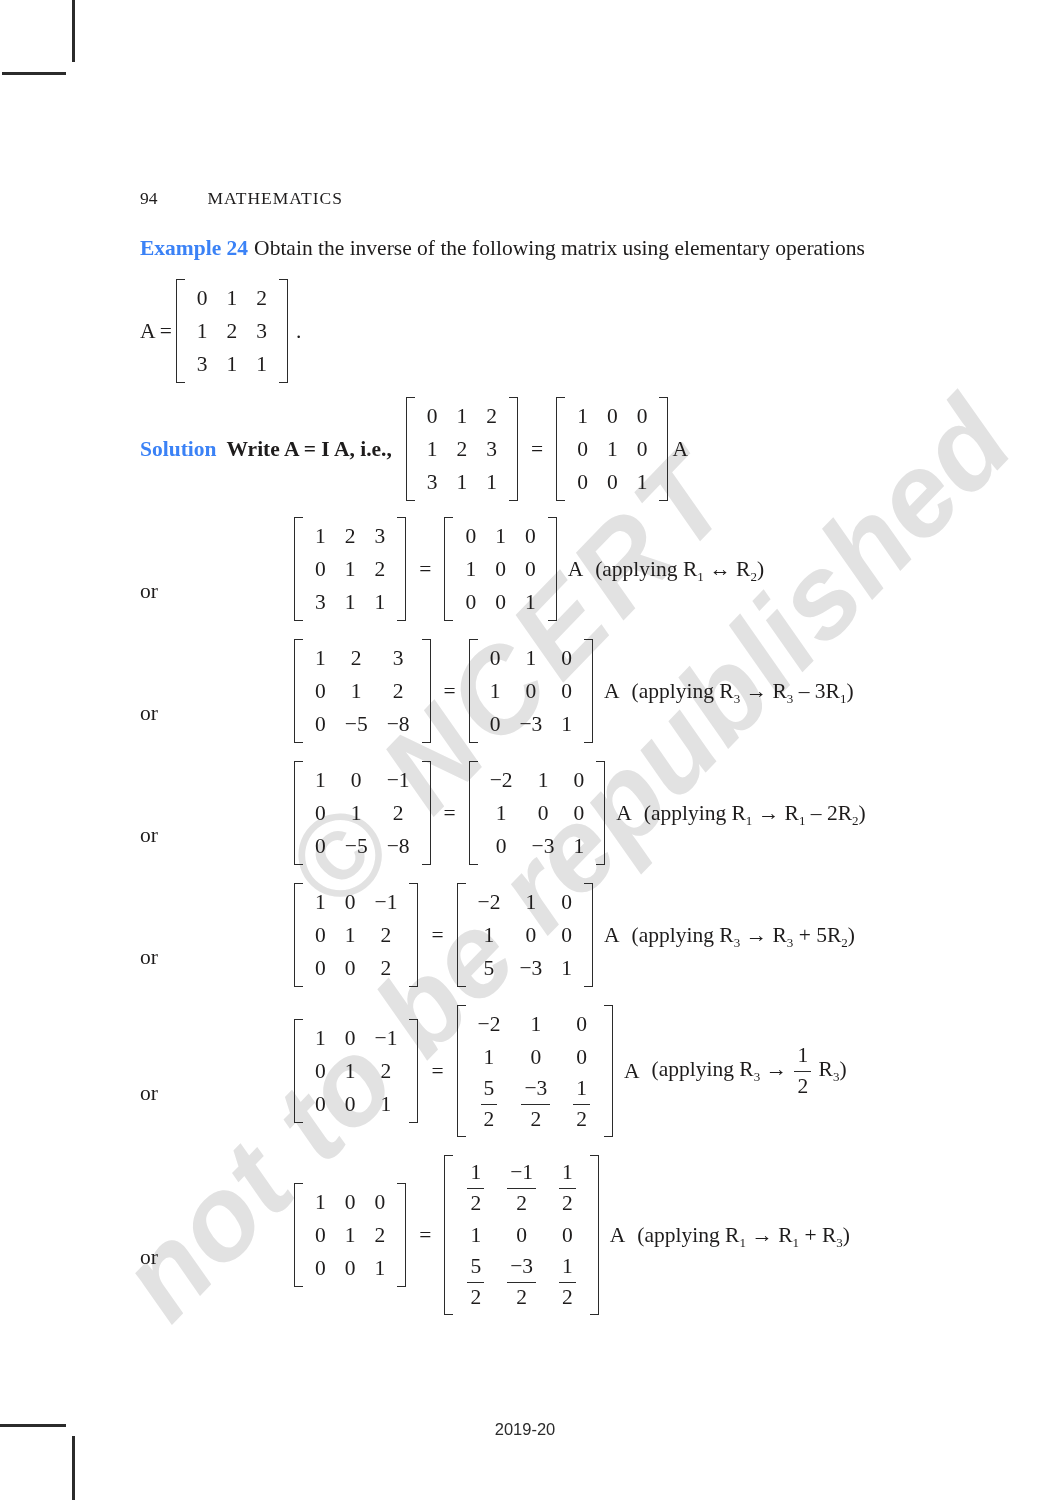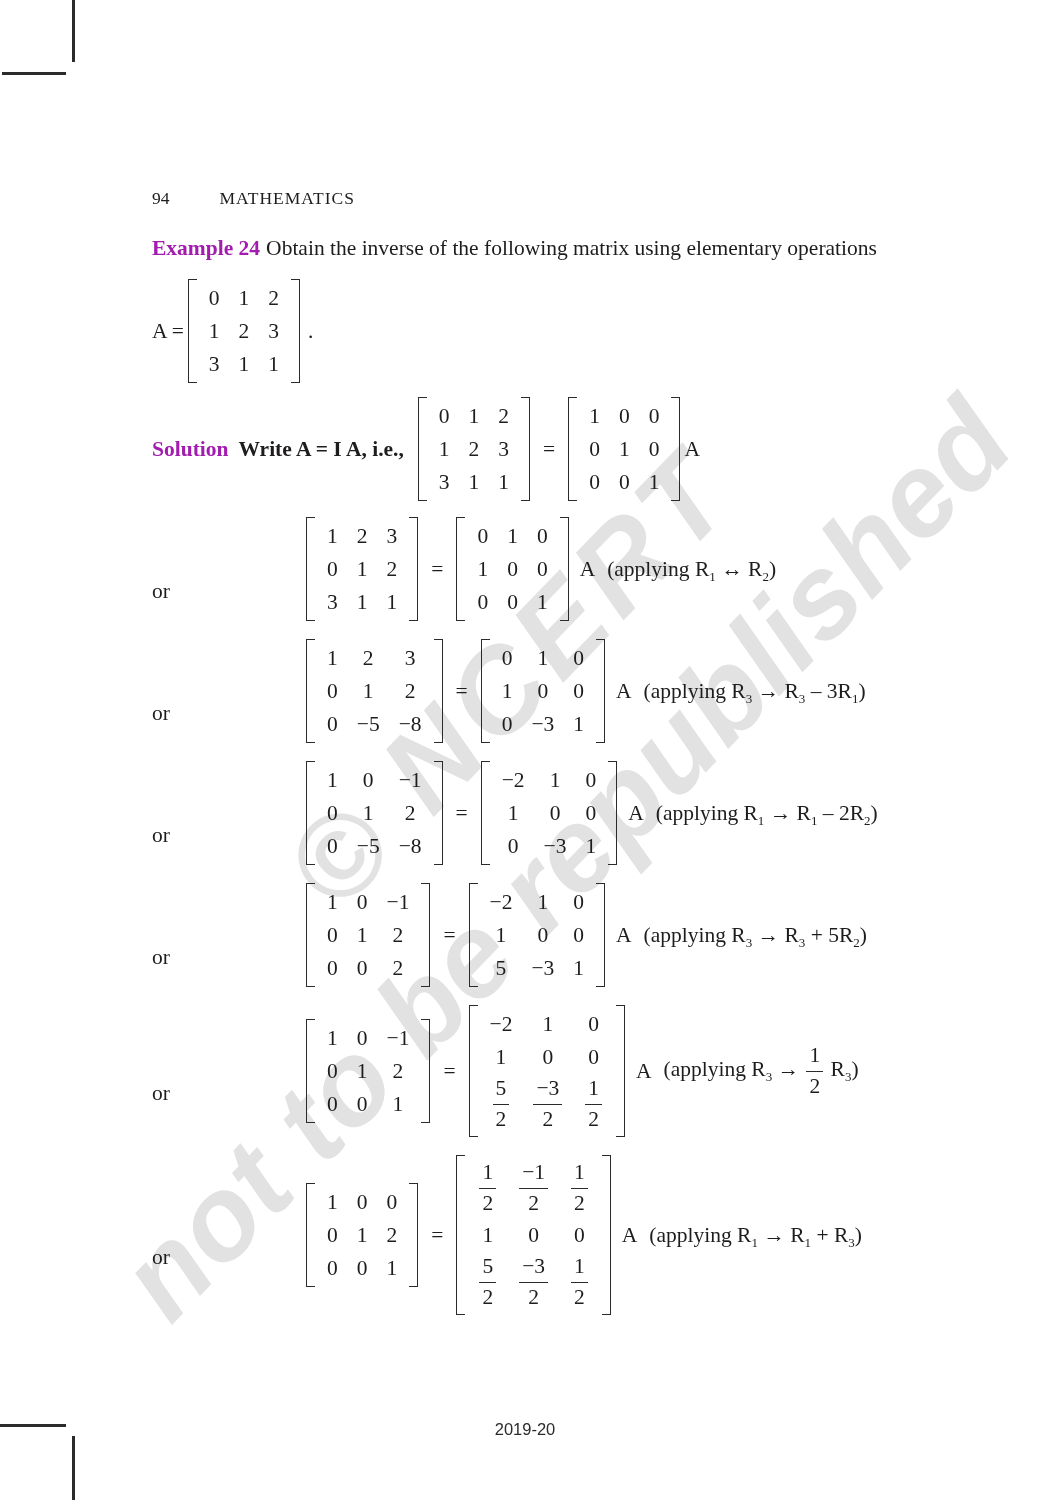--- a/index.html
+++ b/index.html
@@ -24,26 +24,26 @@
     font-family:"Liberation Sans", sans-serif;
     font-style:italic; font-weight:bold;
     color:#e2e2e2;
     white-space:nowrap; text-align:center;
     line-height:1; z-index:0;
     user-select:none;
   }
   .wm1 { left:150px; top:620px; width:720px;  font-size:118px; letter-spacing:8px;  transform:rotate(-46deg); }
   .wm2 { left:-90px; top:800px; width:1310px; font-size:118px; letter-spacing:1px;  transform:rotate(-46deg); }
 
-  .content { position:absolute; left:152px; top:188px; width:800px; z-index:1; }
+  .content { position:absolute; left:140px; top:188px; width:800px; z-index:1; }
 
   .running-header { font-size:17.5px; }
   .head-title { margin-left:50px; letter-spacing:1px; }
 
-  .accent { color:#a21caf; font-weight:bold; }
+  .accent { color:#3b82f6; font-weight:bold; }
 
   .example-line { margin:24px 0 0 0; font-size:21.5px; line-height:30px; }
   .example-line .accent { margin-right:6px; }
 
   .math-row { display:flex; align-items:center; font-size:21.5px; }
   .matrix-a-row { margin-top:16px; }
   .solution-row { margin-top:14px; }
   .solution-row .intro { margin:0 10px 0 10px;font-weight:bold; }
   #steps { margin-top:16px; }
   .step-row { margin-bottom:18px; }

